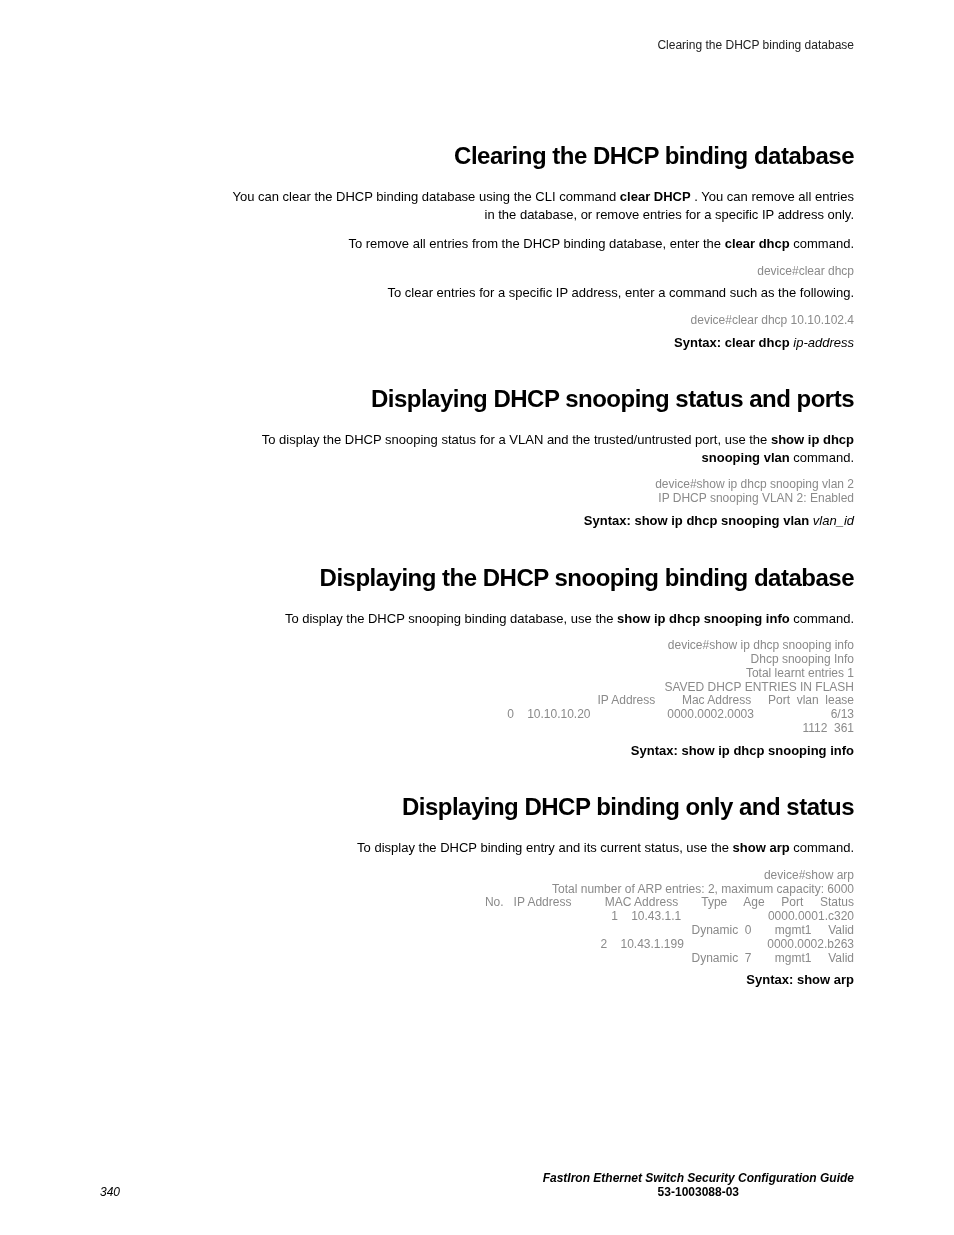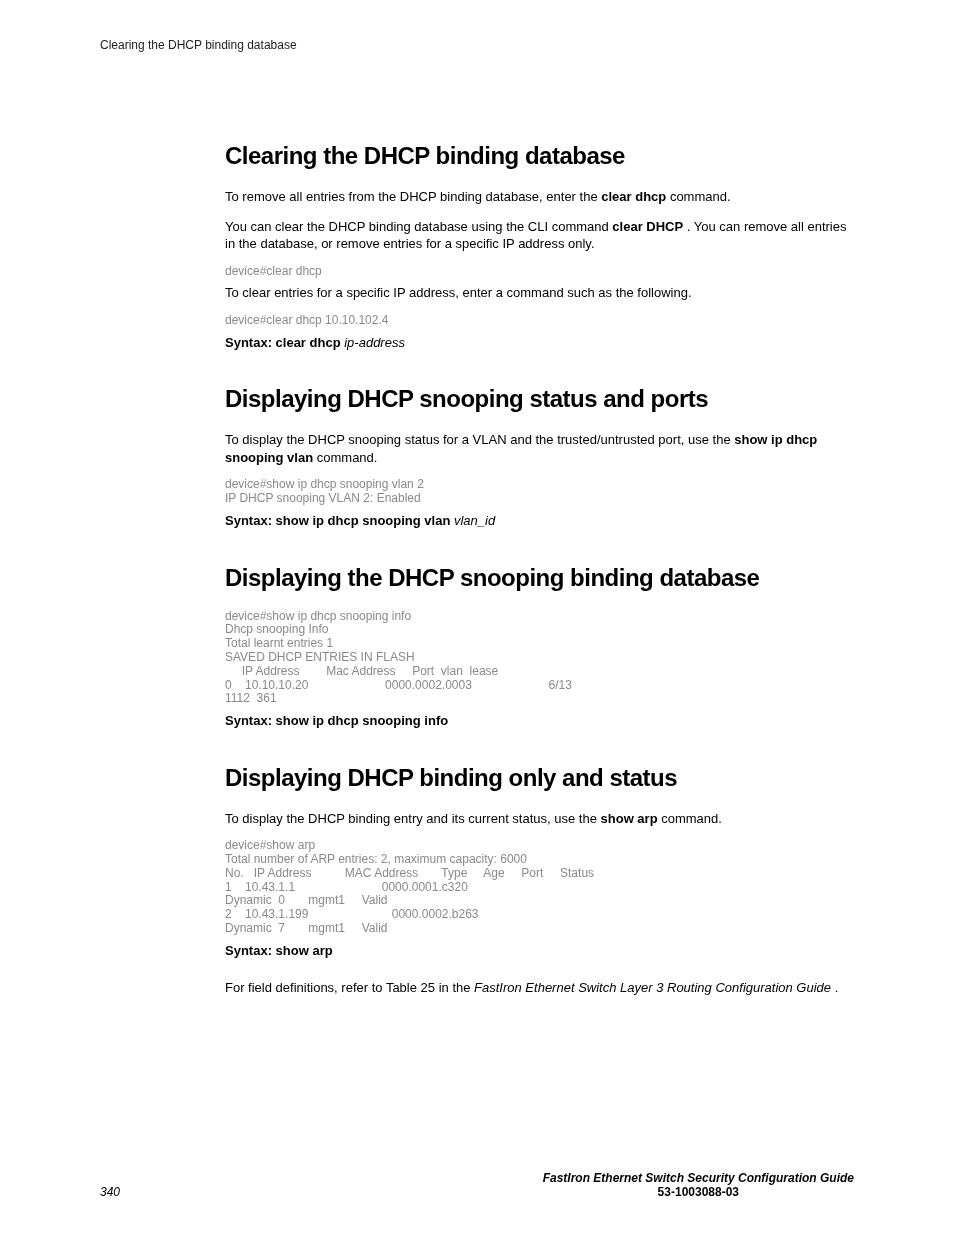--- a/index.html
+++ b/index.html
@@ -8,20 +8,21 @@
     background: #fff;
     font-family: Arial, Helvetica, sans-serif;
     color: #000;
     width: 954px;
     height: 1235px;
     position: relative;
     box-sizing: border-box;
   }
   .page {
     padding: 38px 100px 0 100px;
+    text-align: right;
   }
   .running-header {
     font-size: 12px;
     color: #222;
     margin-bottom: 90px;
   }
   .content {
     margin-left: 125px;
   }
   h1 {
@@ -72,43 +73,46 @@
 </head>
 <body>
 
 <div class="page">
   <div class="running-header">Clearing the DHCP binding database</div>
 
   <div class="content">
 
     <h1>Clearing the DHCP binding database</h1>
     <p>
-      <span>To remove all entries from the DHCP binding database, enter the </span><span class="bold">clear dhcp</span><span> command.</span>
+      <span>You can clear the DHCP binding database using the CLI command </span><span class="bold">clear DHCP</span><span> . You can remove all entries in the database, or remove entries for a specific IP address only.</span>
     </p>
     <p>
-      <span>You can clear the DHCP binding database using the CLI command </span><span class="bold">clear DHCP</span><span> . You can remove all entries in the database, or remove entries for a specific IP address only.</span>
+      <span>To remove all entries from the DHCP binding database, enter the </span><span class="bold">clear dhcp</span><span> command.</span>
     </p>
     <pre>device#clear dhcp</pre>
     <p>To clear entries for a specific IP address, enter a command such as the following.</p>
     <pre>device#clear dhcp 10.10.102.4</pre>
     <p class="syntax">
       <span class="lead">Syntax: clear dhcp </span><span class="arg">ip-address</span>
     </p>
 
     <h1 class="section-gap">Displaying DHCP snooping status and ports</h1>
     <p>
       <span>To display the DHCP snooping status for a VLAN and the trusted/untrusted port, use the </span><span class="bold">show ip dhcp snooping vlan</span><span> command.</span>
     </p>
     <pre>device#show ip dhcp snooping vlan 2
 IP DHCP snooping VLAN 2: Enabled</pre>
     <p class="syntax">
       <span class="lead">Syntax: show ip dhcp snooping vlan </span><span class="arg">vlan_id</span>
     </p>
 
     <h1 class="section-gap">Displaying the DHCP snooping binding database</h1>
+    <p>
+      <span>To display the DHCP snooping binding database, use the </span><span class="bold">show ip dhcp snooping info</span><span> command.</span>
+    </p>
     <pre>device#show ip dhcp snooping info
 Dhcp snooping Info
 Total learnt entries 1
 SAVED DHCP ENTRIES IN FLASH
      IP Address        Mac Address     Port  vlan  lease
 0    10.10.10.20                       0000.0002.0003                       6/13
 1112  361</pre>
     <p class="syntax">
       <span class="lead">Syntax: show ip dhcp snooping info</span>
     </p>
@@ -117,25 +121,22 @@
     <p>
       <span>To display the DHCP binding entry and its current status, use the </span><span class="bold">show arp</span><span> command.</span>
     </p>
     <pre>device#show arp
 Total number of ARP entries: 2, maximum capacity: 6000
 No.   IP Address          MAC Address       Type     Age     Port     Status
 1    10.43.1.1                          0000.0001.c320
 Dynamic  0       mgmt1     Valid
 2    10.43.1.199                         0000.0002.b263
 Dynamic  7       mgmt1     Valid</pre>
-    <p class="syntax" style="margin-bottom:20px">
+    <p class="syntax" style="margin-bottom:12px">
       <span class="lead">Syntax: show arp</span>
-    </p>
-    <p>
-      <span>For field definitions, refer to Table 25 in the </span><span class="ital">FastIron Ethernet Switch Layer 3 Routing Configuration Guide </span><span>.</span>
     </p>
 
   </div>
 </div>
 
 <div class="footer">
   <div class="pnum">340</div>
   <div class="right">
     <div>FastIron Ethernet Switch Security Configuration Guide</div>
     <div class="docnum">53-1003088-03</div>

